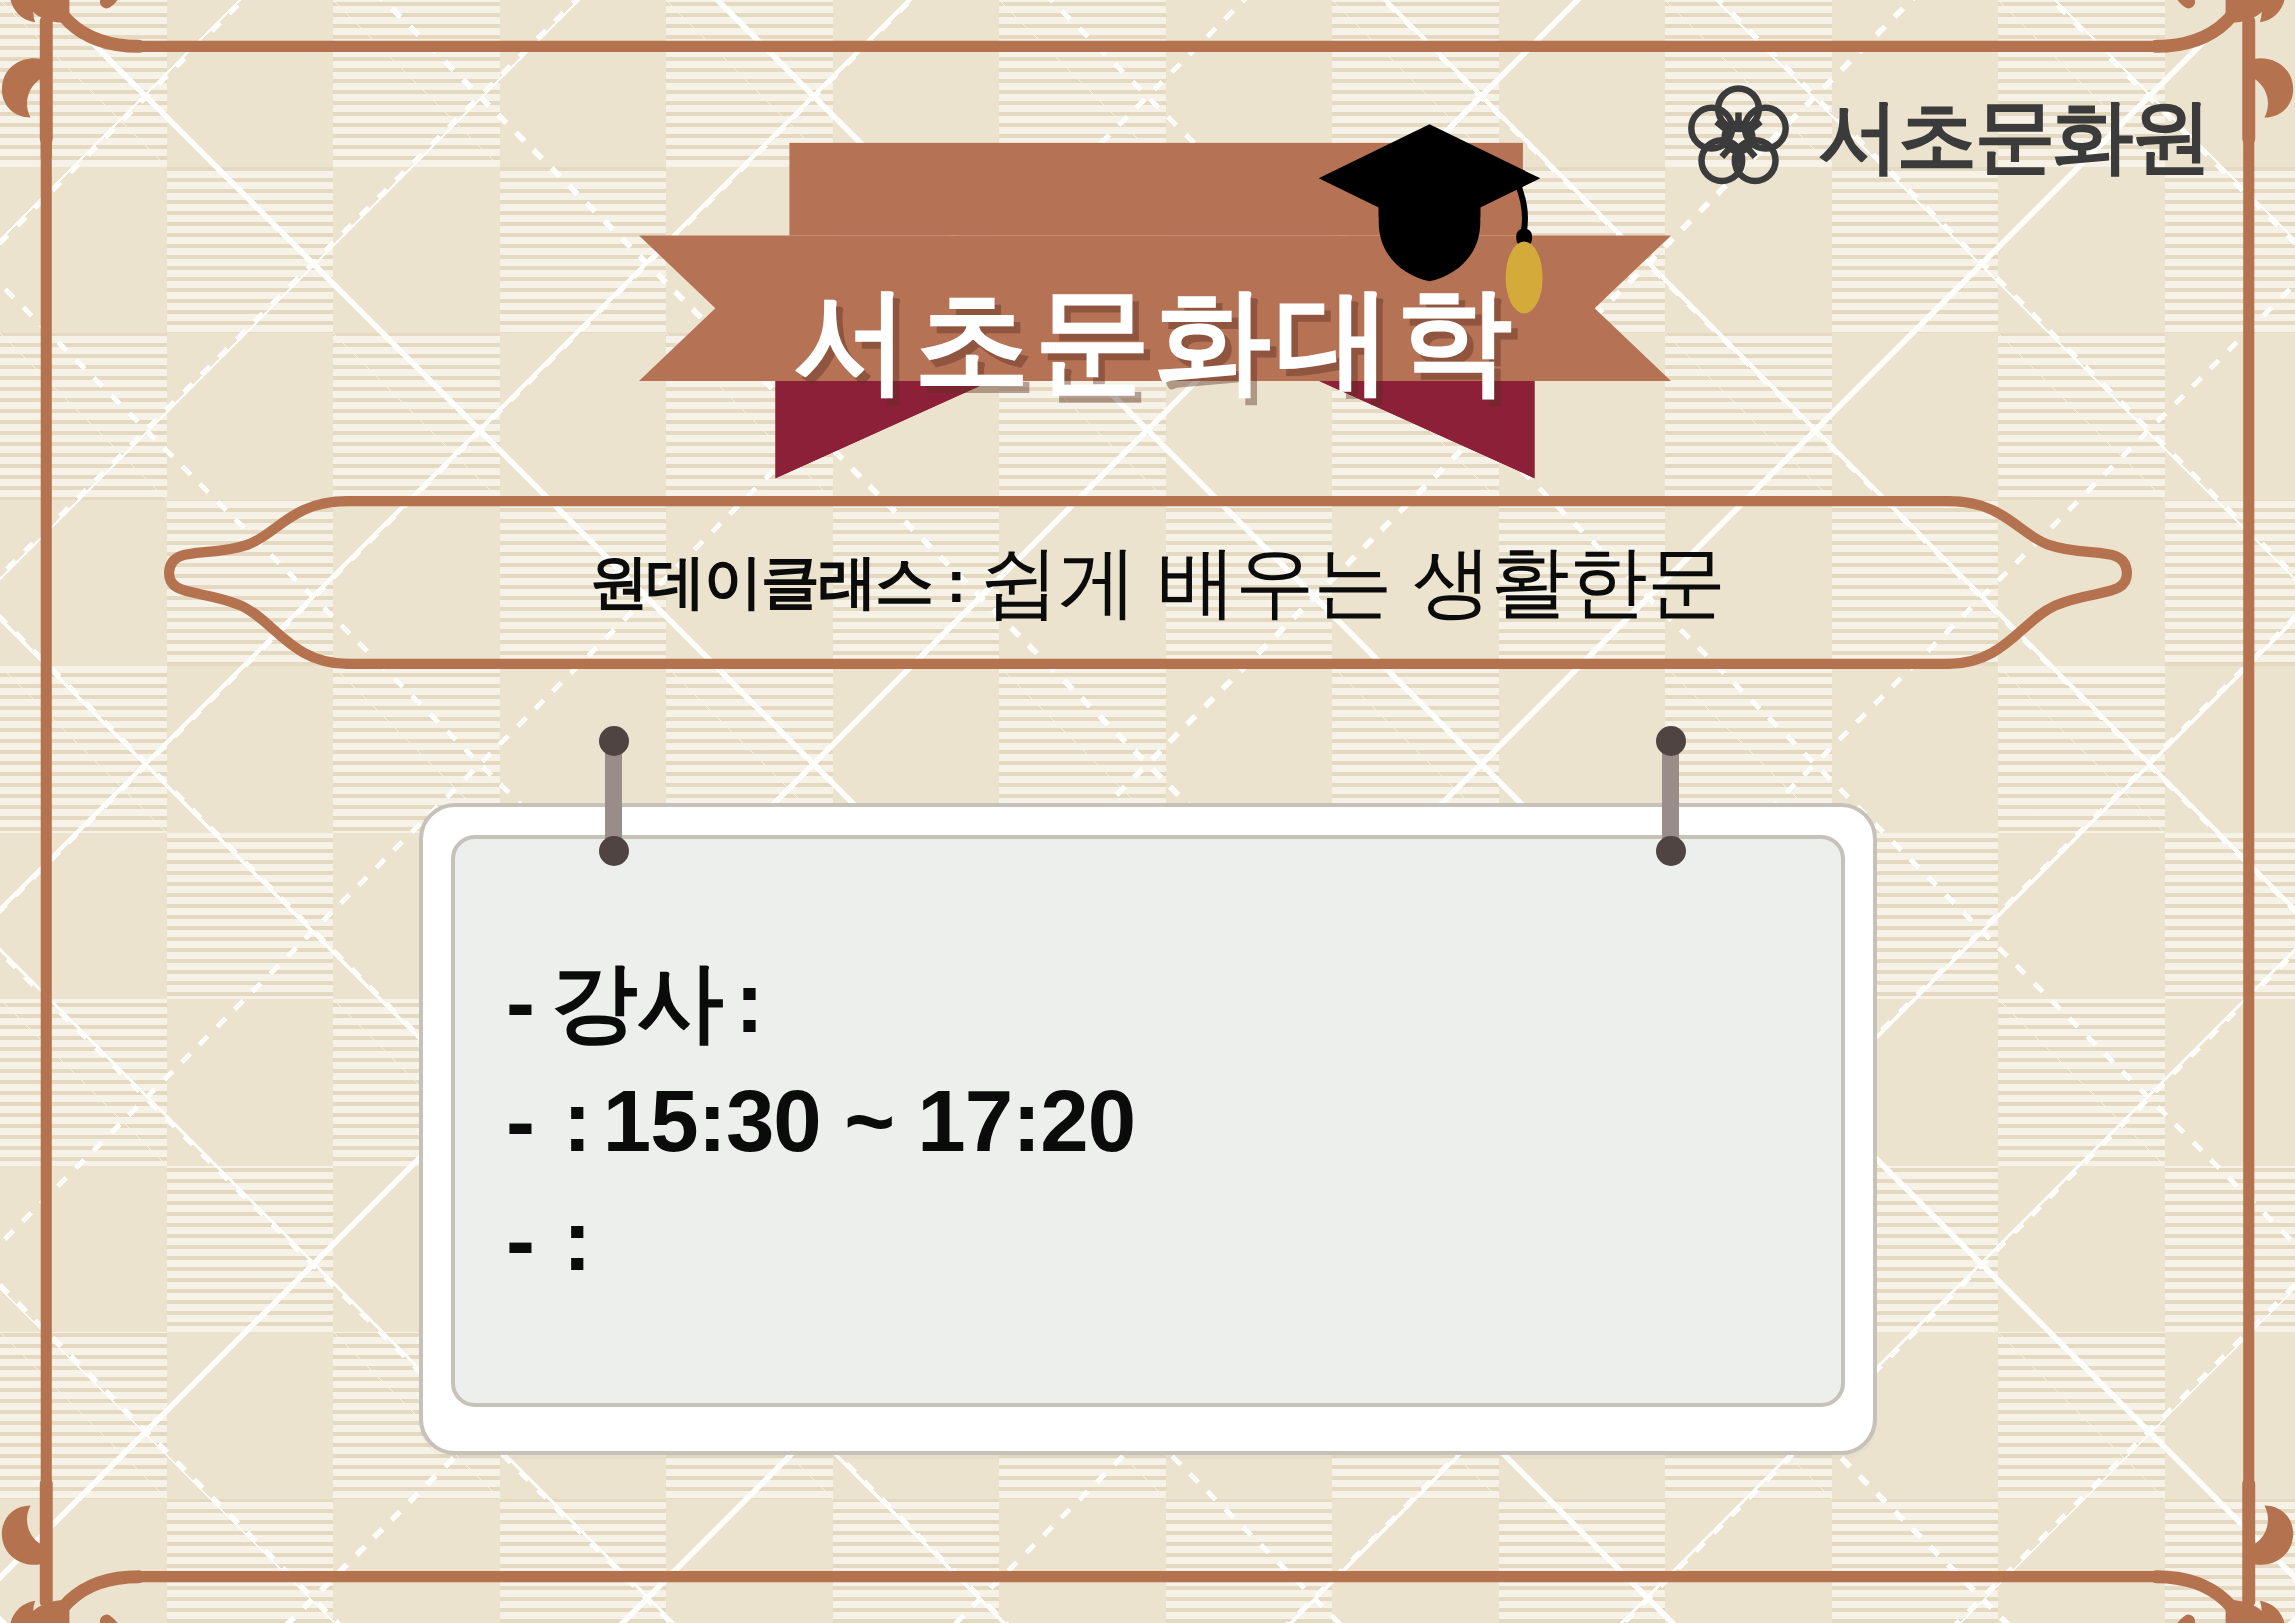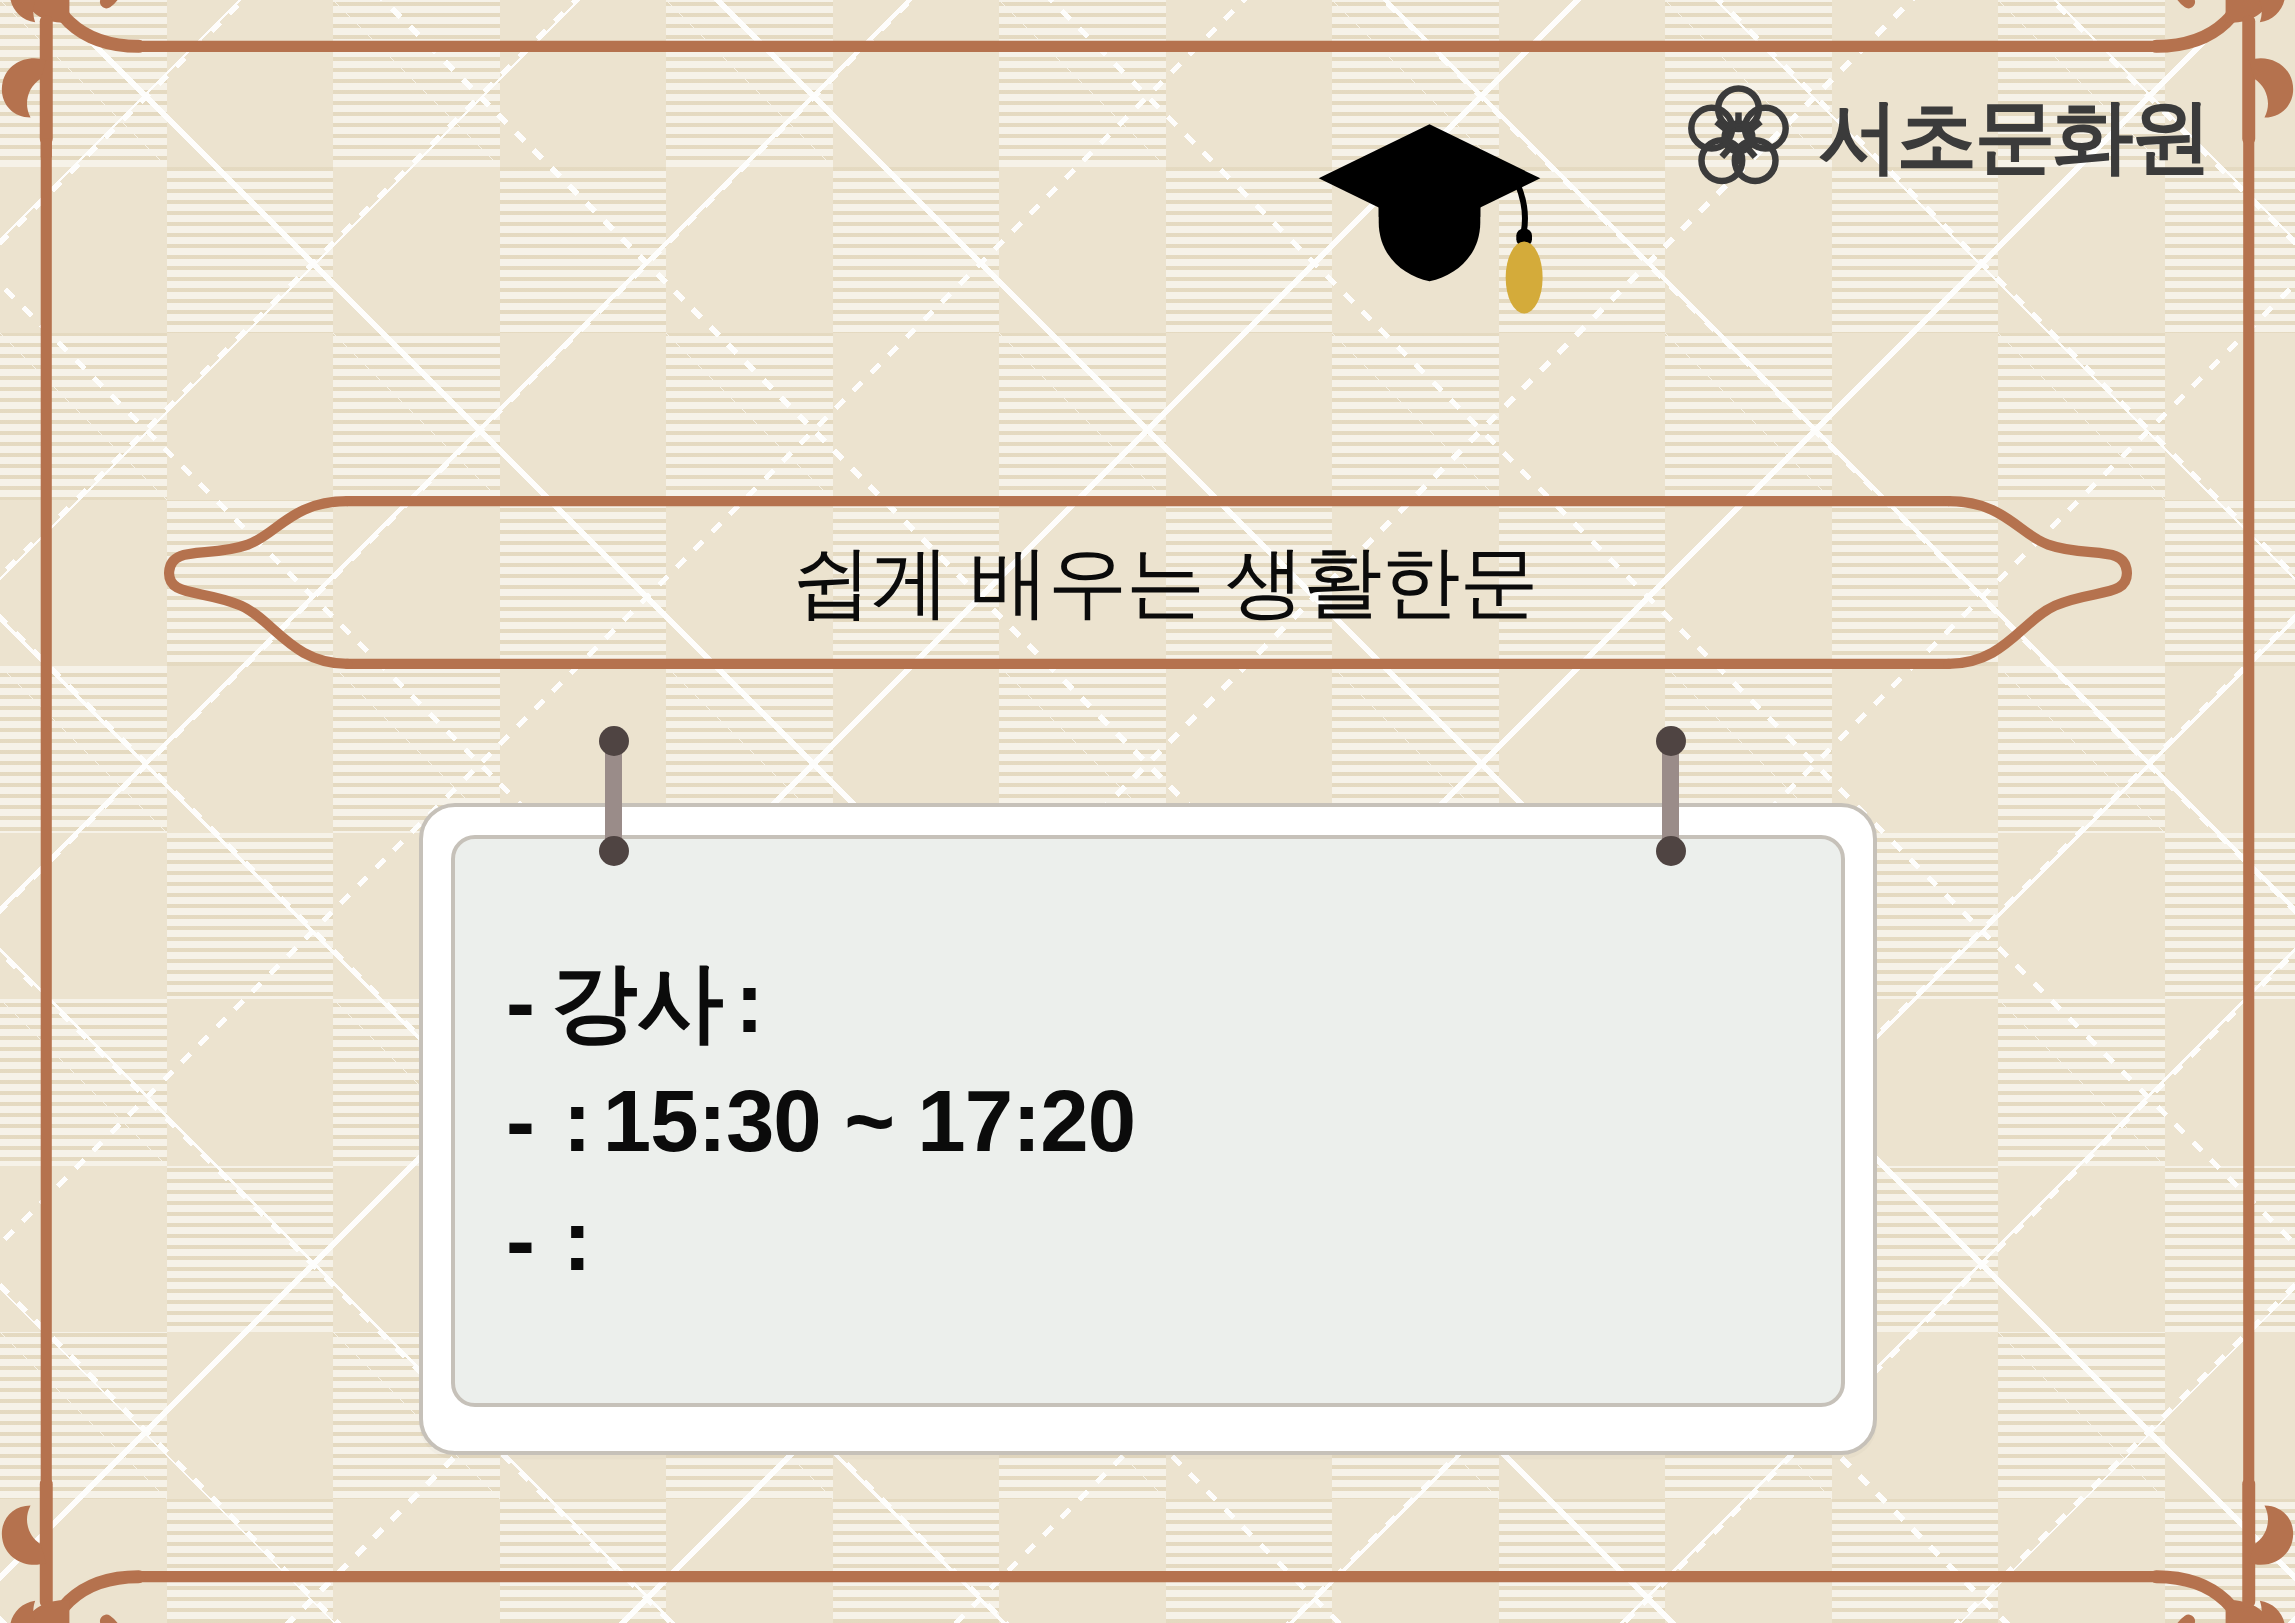--- a/index.html
+++ b/index.html
@@ -243,20 +243,36 @@
         <path d="M46 52 L36 44"></path>
         <path d="M74 52 L84 44"></path>
         <path d="M50 73 L42 82"></path>
         <path d="M70 73 L78 82"></path>
         <path d="M60 76 L60 90"></path>
       </g>
     </svg>
     <span class="logo-text">서초문화원</span>
   </div>
 
+  <div id="banner">
+    <svg viewBox="0 0 2230 760" preserveAspectRatio="none">
+
+      <rect x="325" y="58" width="1585" height="200" fill="#b57255"></rect>
+
+      <path d="M0 258 L295 258 L295 258 L1935 258 L2230 258 L2065 415 L2230 572 L1935 572 L295 572 L0 572 L165 415 Z" fill="#b57255"></path>
+
+      <path d="M295 572 L760 572 L295 782 Z" fill="#8c2039"></path>
+      <path d="M1935 572 L1470 572 L1935 782 Z" fill="#8c2039"></path>
+
+      <path d="M295 572 L760 572 L660 760 L295 760 Z" fill="#b57255" opacity="0"></path>
+      <path d="M760 572 L295 782 L295 572 Z" fill="#8c2039"></path>
+      <path d="M1470 572 L1935 782 L1935 572 Z" fill="#8c2039"></path>
+    </svg>
+    <div id="banner-title">서초문화대학</div>
+  </div>
 
   <div id="grad-cap">
     <svg viewBox="0 0 520 470">
 
       <path d="M150 120 L150 230 C150 300 200 345 260 358 C320 345 370 300 370 230 L370 120 Z" fill="#000000"></path>
       <path d="M150 218 C190 268 215 300 260 358 C305 300 330 268 370 218 L370 150 L150 150 Z" fill="#000000"></path>
 
       <path d="M260 18 L500 135 L260 252 L20 135 Z" fill="#000000"></path>
 
       <path d="M452 150 C468 190 470 220 464 252" stroke="#000000" stroke-width="13" fill="none" stroke-linecap="round"></path>
@@ -274,20 +290,21 @@
         <path d="M420 24 L3880 24"></path>
 
         <path d="M420 376 L3880 376"></path>
 
         <path d="M420 24 C 300 24 268 96 205 118 C 120 148 40 118 35 176 C 30 232 108 214 190 250 C 262 282 300 376 420 376"></path>
 
         <path d="M3880 24 C 4000 24 4032 96 4095 118 C 4180 148 4260 118 4265 176 C 4270 232 4192 214 4110 250 C 4038 282 4000 376 3880 376"></path>
       </g>
     </svg>
     <div id="subtitle-text">
+      <span class="lead">원데이클래스 :</span>
       <span class="main">쉽게 배우는 생활한문</span>
     </div>
   </div>
 
   <div id="card-outer">
     <div id="card-inner">
 
       <div class="info-line">
         <span class="dash">-</span>
         <span class="lbl">강사</span>

